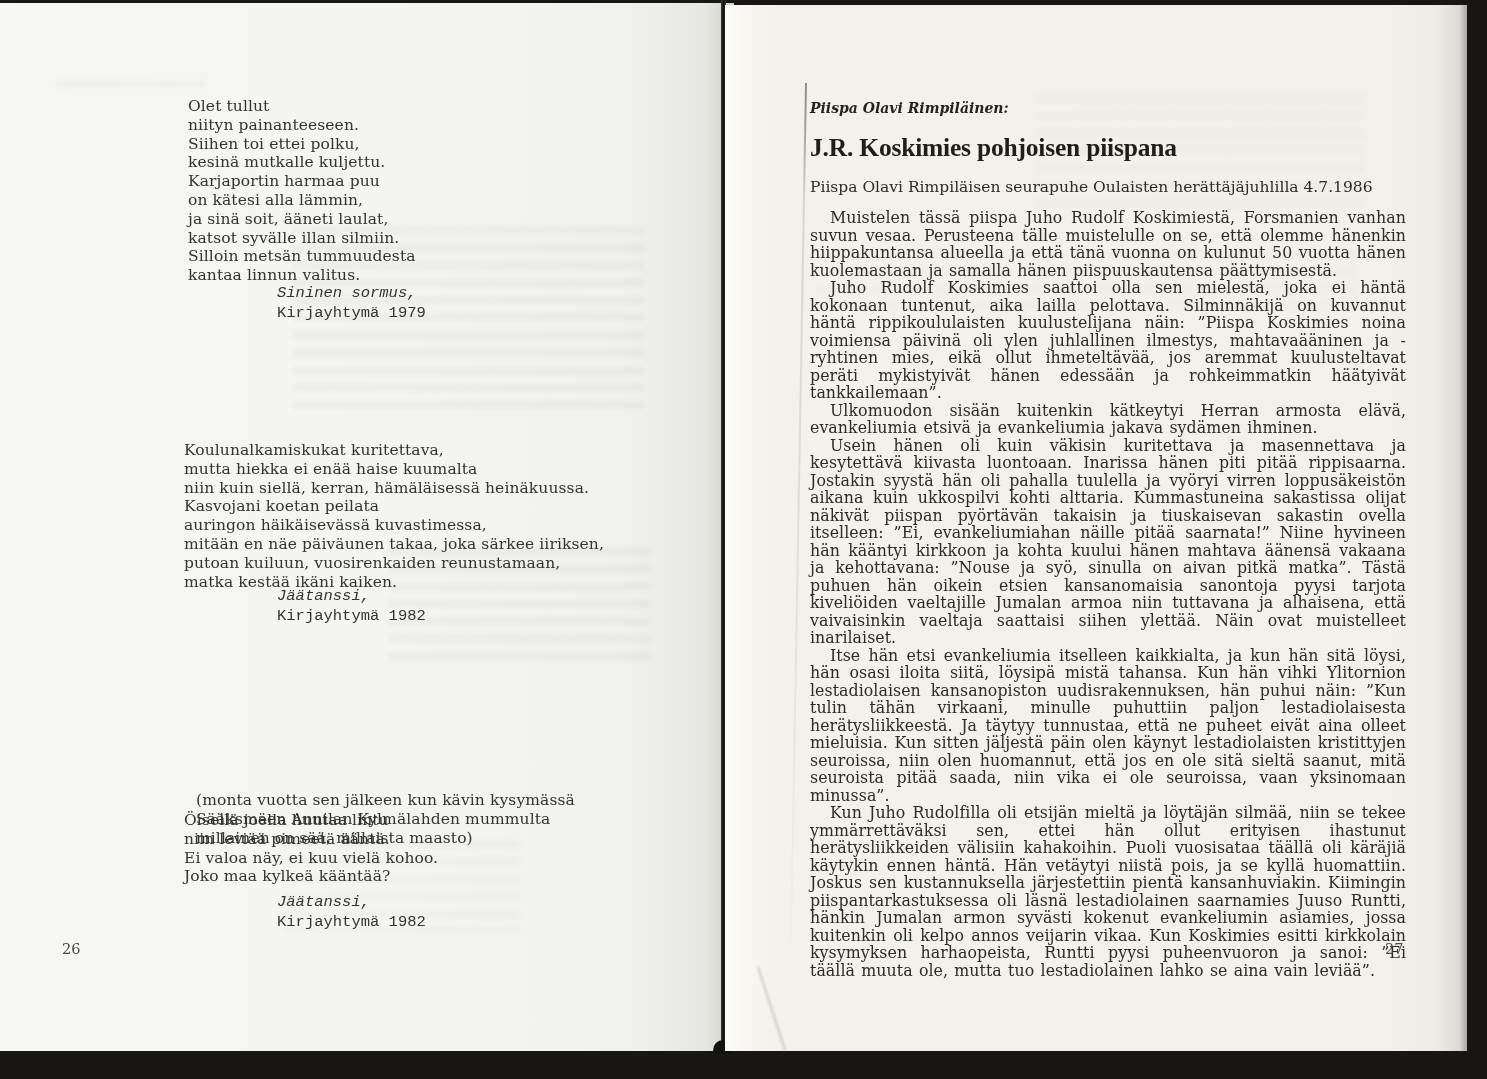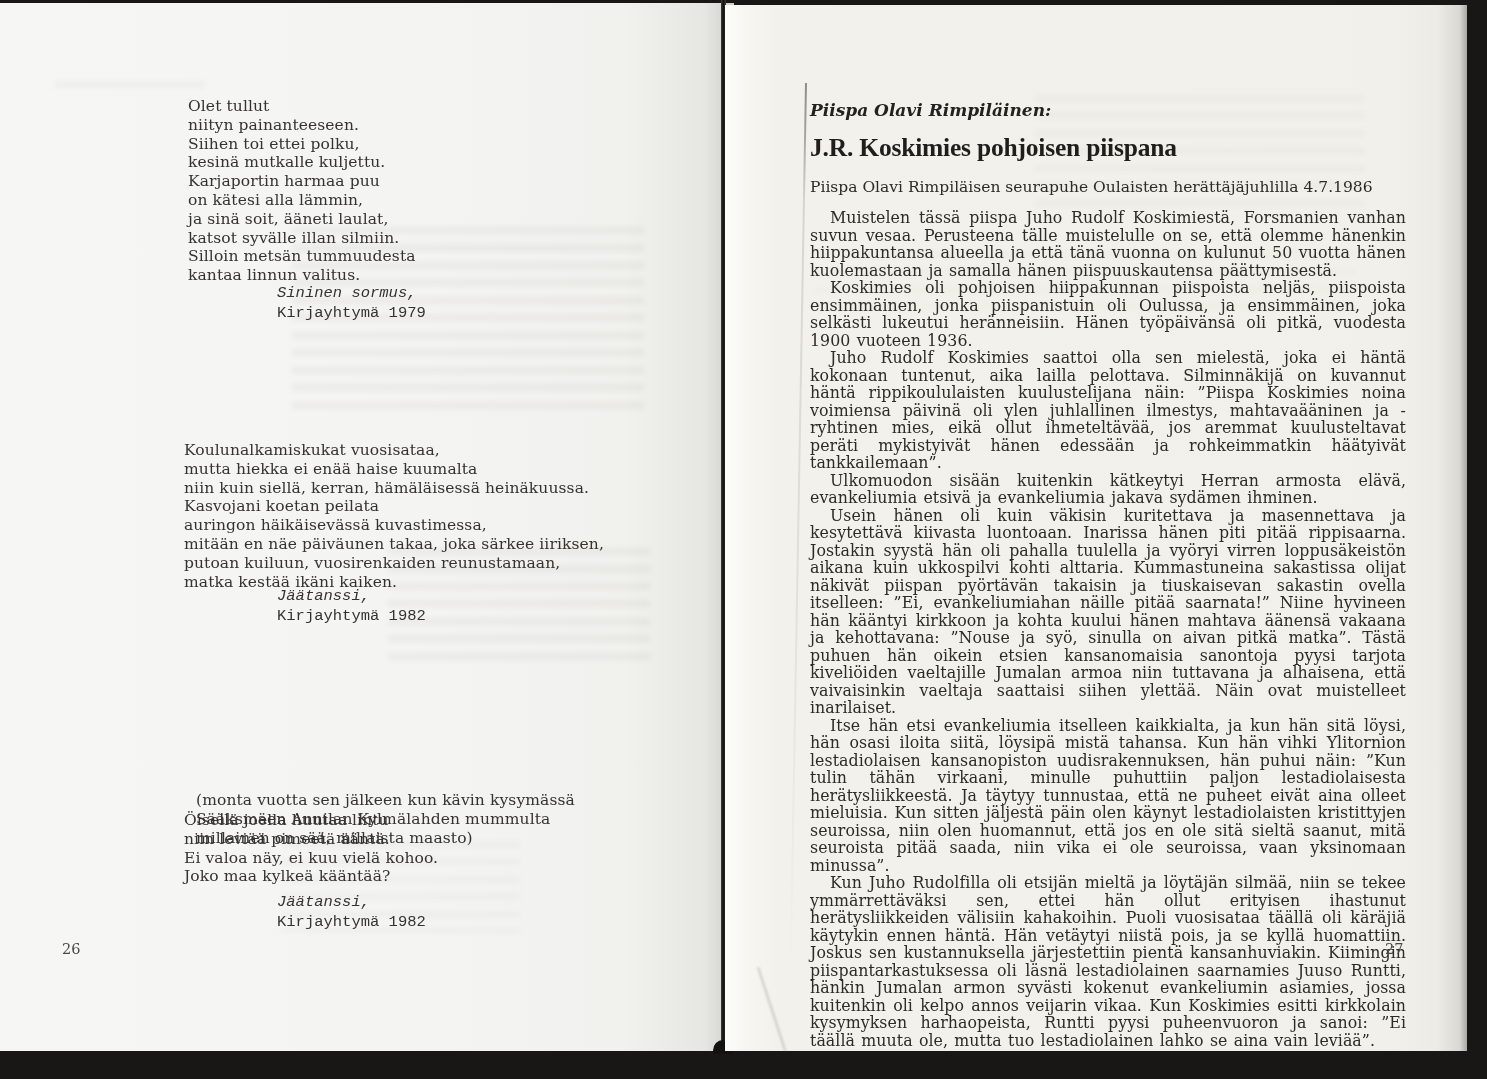--- a/index.html
+++ b/index.html
@@ -57,21 +57,21 @@
   .note {left:196px;top:740px;margin-top:48px;}
   .poem3{left:184px;top:808px;}
   .attr{position:absolute;font-size:15.5px;line-height:19.5px;color:#35332f;white-space:nowrap;font-family:Liberation Mono, monospace;}
   .attr .t{font-style:italic;}
   .attr1{left:277px;top:281px;}
   .attr2{left:277px;top:584px;}
   .attr3{left:277px;top:890px;}
   .pagenum{position:absolute;font-size:14.5px;color:#4a4846;}
   .pn-left{left:62px;top:938px;}
   .pn-right{left:660px;top:936px;}
-  .kicker{position:absolute;left:85px;top:95px;font-size:17px;font-weight:bold;font-style:italic;color:#24221e;white-space:nowrap;}
+  .kicker{position:absolute;left:85px;top:95px;font-size:14px;font-weight:bold;font-style:italic;color:#24221e;white-space:nowrap;}
   .title{position:absolute;left:85px;top:128px;width:600px;margin:0;
     font-family:"Liberation Serif", serif;font-size:25.5px;font-weight:bold;
     letter-spacing:-.2px;color:#201e1a;white-space:nowrap;}
   .subtitle{position:absolute;left:85px;top:173px;font-size:15.5px;color:#2d2b27;white-space:nowrap;}
   .body{position:absolute;left:85px;top:204px;width:596px;}
   .body p{margin:0;text-indent:20px;text-align:justify;
     font-size:15.8px;line-height:17.5px;word-spacing:1.2px;letter-spacing:.05px;color:#2d2b27;}
 </style>
 </head>
 <body>
@@ -93,21 +93,21 @@
     <div>katsot syvälle illan silmiin.</div>
     <div>Silloin metsän tummuudesta</div>
     <div>kantaa linnun valitus.</div>
   </div>
   <div class="attr attr1">
     <div class="t">Sininen sormus,</div>
     <div>Kirjayhtymä 1979</div>
   </div>
 
   <div class="poem poem2">
-    <div>Koulunalkamiskukat vuosisataa,</div>
+    <div>Koulunalkamiskukat kuritettava,</div>
     <div>mutta hiekka ei enää haise kuumalta</div>
     <div>niin kuin siellä, kerran, hämäläisessä heinäkuussa.</div>
     <div>Kasvojani koetan peilata</div>
     <div>auringon häikäisevässä kuvastimessa,</div>
     <div>mitään en näe päiväunen takaa, joka särkee iiriksen,</div>
     <div>putoan kuiluun, vuosirenkaiden reunustamaan,</div>
     <div>matka kestää ikäni kaiken.</div>
   </div>
   <div class="attr attr2">
     <div class="t">Jäätanssi,</div>
@@ -142,21 +142,20 @@
   <div class="crease-bottom"></div>
   <div class="ghost g5"></div>
   <div class="ghost g6"></div>
 
   <div class="kicker">Piispa Olavi Rimpiläinen:</div>
   <h1 class="title">J.R. Koskimies pohjoisen piispana</h1>
   <div class="subtitle">Piispa Olavi Rimpiläisen seurapuhe Oulaisten herättäjäjuhlilla 4.7.1986</div>
 
   <div class="body">
     <p>Muistelen tässä piispa Juho Rudolf Koskimiestä, Forsmanien vanhan suvun vesaa. Perusteena tälle muistelulle on se, että olemme hänenkin hiippakuntansa alueella ja että tänä vuonna on kulunut 50 vuotta hänen kuolemastaan ja samalla hänen piispuuskautensa päättymisestä.</p>
-    <p>Koskimies oli pohjoisen hiippakunnan piispoista neljäs, piispoista ensimmäinen, jonka piispanistuin oli Oulussa, ja ensimmäinen, joka selkästi lukeutui heränneisiin. Hänen työpäivänsä oli pitkä, vuodesta 1900 vuoteen 1936.</p>
     <p>Juho Rudolf Koskimies saattoi olla sen mielestä, joka ei häntä kokonaan tuntenut, aika lailla pelottava. Silminnäkijä on kuvannut häntä rippikoululaisten kuulustelijana näin: ”Piispa Koskimies noina voimiensa päivinä oli ylen juhlallinen ilmestys, mahtavaääninen ja -ryhtinen mies, eikä ollut ihmeteltävää, jos aremmat kuulusteltavat peräti mykistyivät hänen edessään ja rohkeimmatkin häätyivät tankkailemaan”.</p>
     <p>Ulkomuodon sisään kuitenkin kätkeytyi Herran armosta elävä, evankeliumia etsivä ja evankeliumia jakava sydämen ihminen.</p>
     <p>Usein hänen oli kuin väkisin kuritettava ja masennettava ja kesytettävä kiivasta luontoaan. Inarissa hänen piti pitää rippisaarna. Jostakin syystä hän oli pahalla tuulella ja vyöryi virren loppusäkeistön aikana kuin ukkospilvi kohti alttaria. Kummastuneina sakastissa olijat näkivät piispan pyörtävän takaisin ja tiuskaisevan sakastin ovella itselleen: ”Ei, evankeliumiahan näille pitää saarnata!” Niine hyvineen hän kääntyi kirkkoon ja kohta kuului hänen mahtava äänensä vakaana ja kehottavana: ”Nouse ja syö, sinulla on aivan pitkä matka”. Tästä puhuen hän oikein etsien kansanomaisia sanontoja pyysi tarjota kiveliöiden vaeltajille Jumalan armoa niin tuttavana ja alhaisena, että vaivaisinkin vaeltaja saattaisi siihen ylettää. Näin ovat muistelleet inarilaiset.</p>
     <p>Itse hän etsi evankeliumia itselleen kaikkialta, ja kun hän sitä löysi, hän osasi iloita siitä, löysipä mistä tahansa. Kun hän vihki Ylitornion lestadiolaisen kansanopiston uudisrakennuksen, hän puhui näin: ”Kun tulin tähän virkaani, minulle puhuttiin paljon lestadiolaisesta herätysliikkeestä. Ja täytyy tunnustaa, että ne puheet eivät aina olleet mieluisia. Kun sitten jäljestä päin olen käynyt lestadiolaisten kristittyjen seuroissa, niin olen huomannut, että jos en ole sitä sieltä saanut, mitä seuroista pitää saada, niin vika ei ole seuroissa, vaan yksinomaan minussa”.</p>
     <p>Kun Juho Rudolfilla oli etsijän mieltä ja löytäjän silmää, niin se tekee ymmärrettäväksi sen, ettei hän ollut erityisen ihastunut herätysliikkeiden välisiin kahakoihin. Puoli vuosisataa täällä oli käräjiä käytykin ennen häntä. Hän vetäytyi niistä pois, ja se kyllä huomattiin. Joskus sen kustannuksella järjestettiin pientä kansanhuviakin. Kiimingin piispantarkastuksessa oli läsnä lestadiolainen saarnamies Juuso Runtti, hänkin Jumalan armon syvästi kokenut evankeliumin asiamies, jossa kuitenkin oli kelpo annos veijarin vikaa. Kun Koskimies esitti kirkkolain kysymyksen harhaopeista, Runtti pyysi puheenvuoron ja sanoi: ”Ei täällä muuta ole, mutta tuo lestadiolainen lahko se aina vain leviää”.</p>
   </div>
 
   <div class="pagenum pn-right">27</div>
 </div>
 

